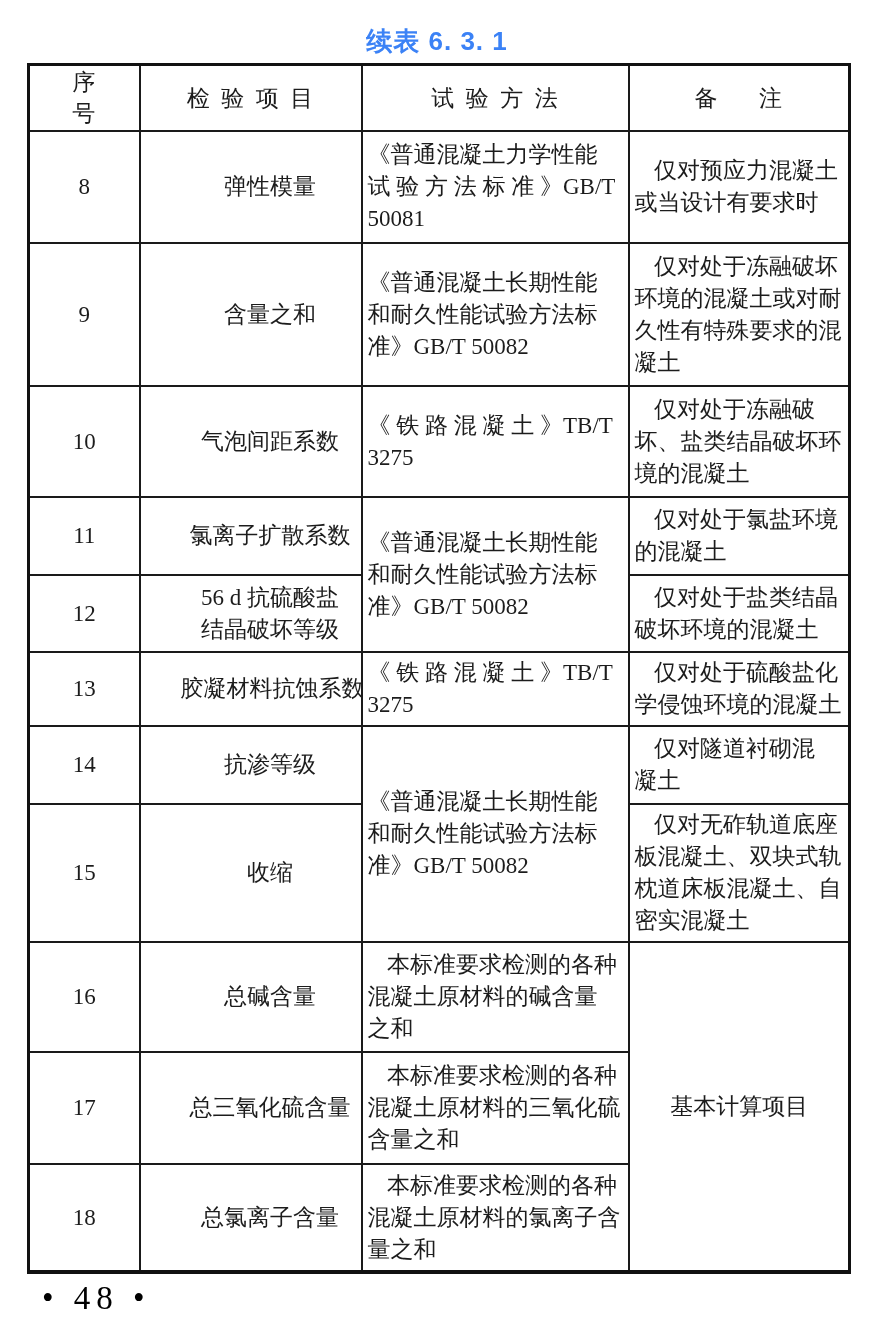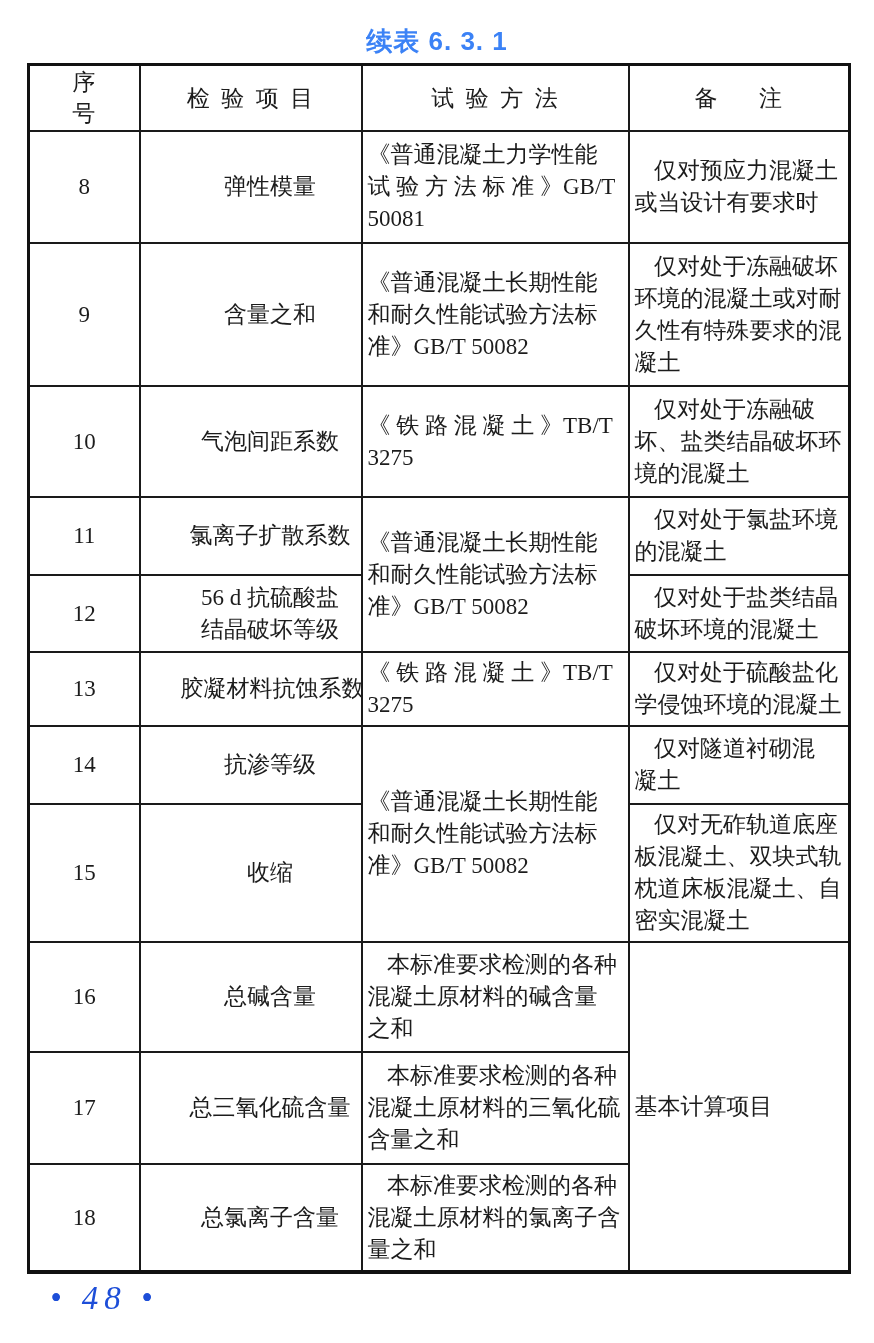--- a/index.html
+++ b/index.html
@@ -62,30 +62,30 @@
   }
   td.para{
     white-space:pre-line;
     word-break:keep-all;
     text-align:left;
     line-height:32px;
     padding:4px 4px 4px 5px;
   }
   td.indent{text-indent:0.85em;}
   td.note-center{
+    text-align:center;
     white-space:normal;
     text-indent:0;
   }
   .pageno{
     position:absolute;
-    left:50px;top:1280px;
+    left:42px;top:1280px;
     font-size:33px;
     letter-spacing:6px;
-    color:#1d4ed8;
-    font-style:italic;
+    color:#000000;
   }
 </style>
 </head>
 <body>
 
 <div class="title">续表 6. 3. 1</div>
 
 <table class="doc">
   <colgroup>
     <col class="c1">

